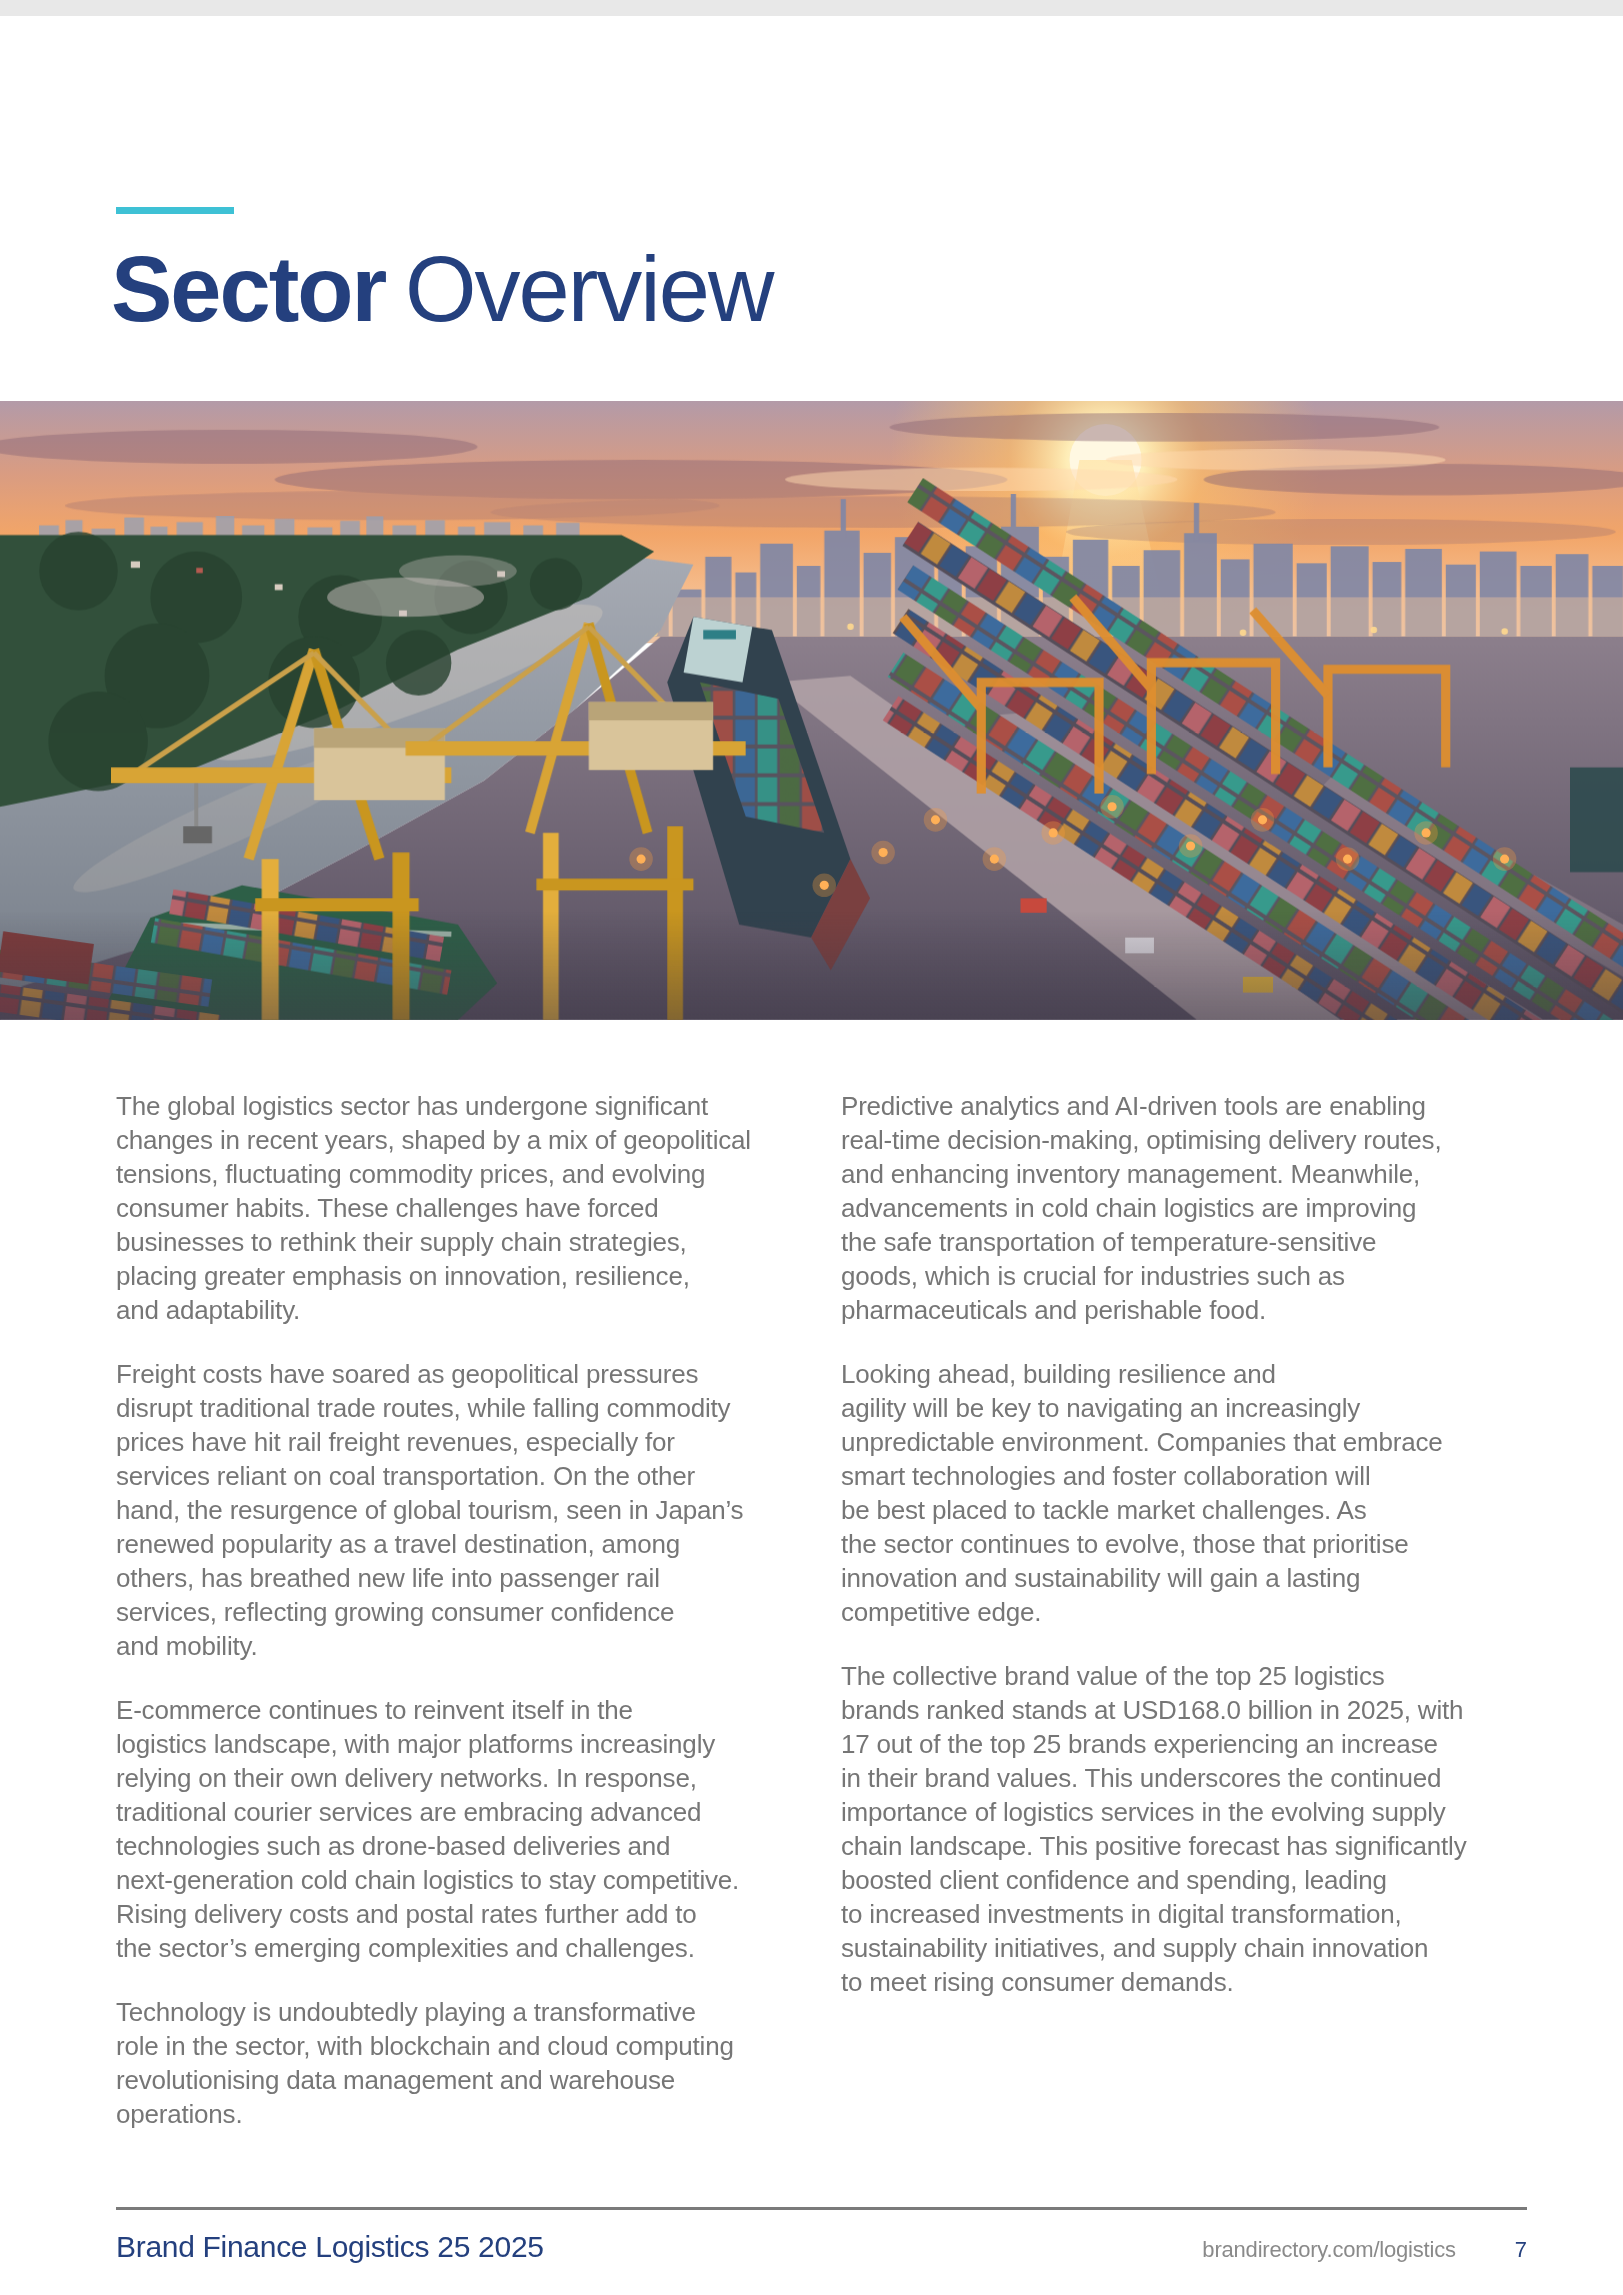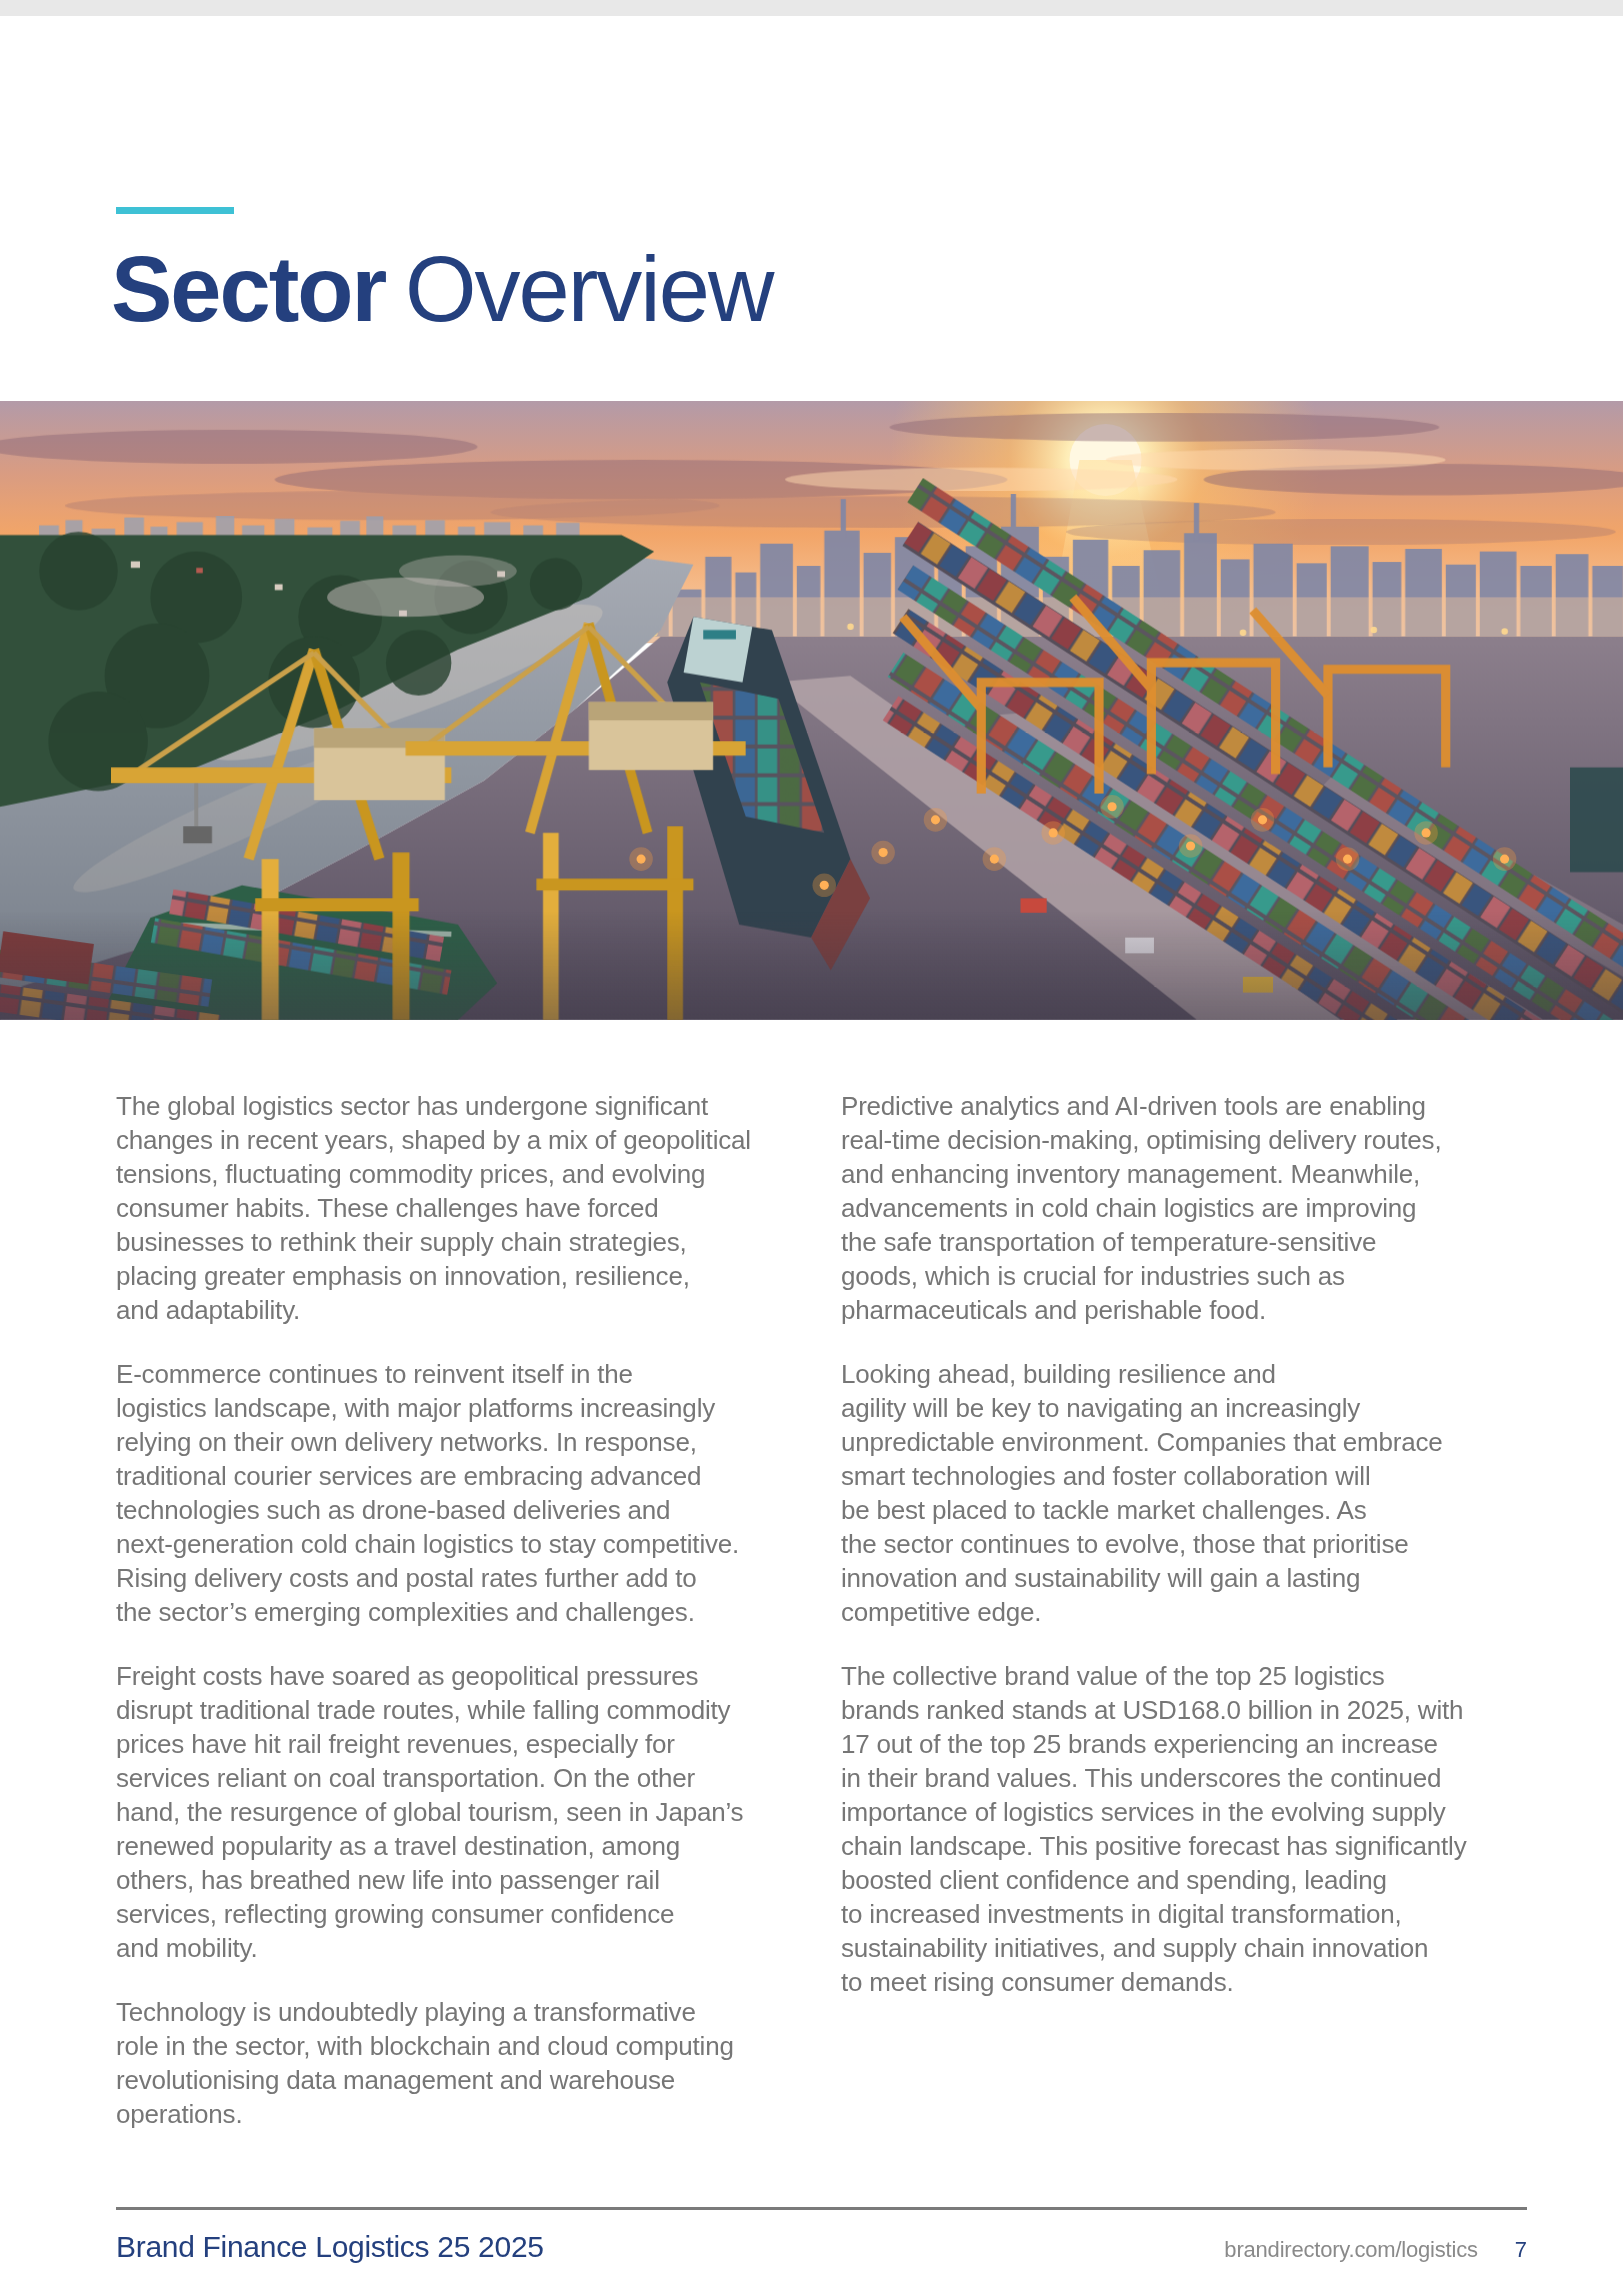--- a/index.html
+++ b/index.html
@@ -18,21 +18,21 @@
   .hero svg{display:block;width:100%;height:100%;}
   .columns{position:absolute;left:116px;top:1073px;width:1412px;display:flex;gap:38px;}
   .col{width:687px;}
   .col p{
     margin:0 0 30px 0;font-size:26px;line-height:34px;letter-spacing:-0.2px;
     color:var(--body-gray,#767676);white-space:pre-line;
   }
   .footer-rule{position:absolute;left:116px;top:2191px;width:1411px;height:3.3px;background:var(--rule-gray,#7a7a7a);}
   .footer{position:absolute;left:116px;top:2214px;width:1411px;display:flex;justify-content:space-between;align-items:baseline;}
   .footer-left{font-size:30px;font-weight:400;letter-spacing:-0.3px;color:var(--navy,#24407e);}
-  .footer-right{display:flex;align-items:center;}
+  .footer-right{display:flex;align-items:center;gap:22px;}
   .footer-url{font-size:22px;letter-spacing:-0.2px;color:var(--footer-gray,#8a8a8a);}
   .footer-page{font-size:22px;color:var(--navy,#24407e);margin-left:37px;}
 </style>
 </head>
 <body>
 
 <div class="page">
 
   <div class="accent-bar"></div>
 
@@ -320,37 +320,37 @@
 
   <main class="columns">
     <section class="col">
       <p>The global logistics sector has undergone significant
 changes in recent years, shaped by a mix of geopolitical
 tensions, fluctuating commodity prices, and evolving
 consumer habits. These challenges have forced
 businesses to rethink their supply chain strategies,
 placing greater emphasis on innovation, resilience,
 and adaptability.</p>
-      <p>E-commerce continues to reinvent itself in the
-logistics landscape, with major platforms increasingly
-relying on their own delivery networks. In response,
-traditional courier services are embracing advanced
-technologies such as drone-based deliveries and
-next-generation cold chain logistics to stay competitive.
-Rising delivery costs and postal rates further add to
-the sector’s emerging complexities and challenges.</p>
       <p>Freight costs have soared as geopolitical pressures
 disrupt traditional trade routes, while falling commodity
 prices have hit rail freight revenues, especially for
 services reliant on coal transportation. On the other
 hand, the resurgence of global tourism, seen in Japan’s
 renewed popularity as a travel destination, among
 others, has breathed new life into passenger rail
 services, reflecting growing consumer confidence
 and mobility.</p>
+      <p>E-commerce continues to reinvent itself in the
+logistics landscape, with major platforms increasingly
+relying on their own delivery networks. In response,
+traditional courier services are embracing advanced
+technologies such as drone-based deliveries and
+next-generation cold chain logistics to stay competitive.
+Rising delivery costs and postal rates further add to
+the sector’s emerging complexities and challenges.</p>
       <p>Technology is undoubtedly playing a transformative
 role in the sector, with blockchain and cloud computing
 revolutionising data management and warehouse
 operations.</p>
     </section>
     <section class="col">
       <p>Predictive analytics and AI-driven tools are enabling
 real-time decision-making, optimising delivery routes,
 and enhancing inventory management. Meanwhile,
 advancements in cold chain logistics are improving

